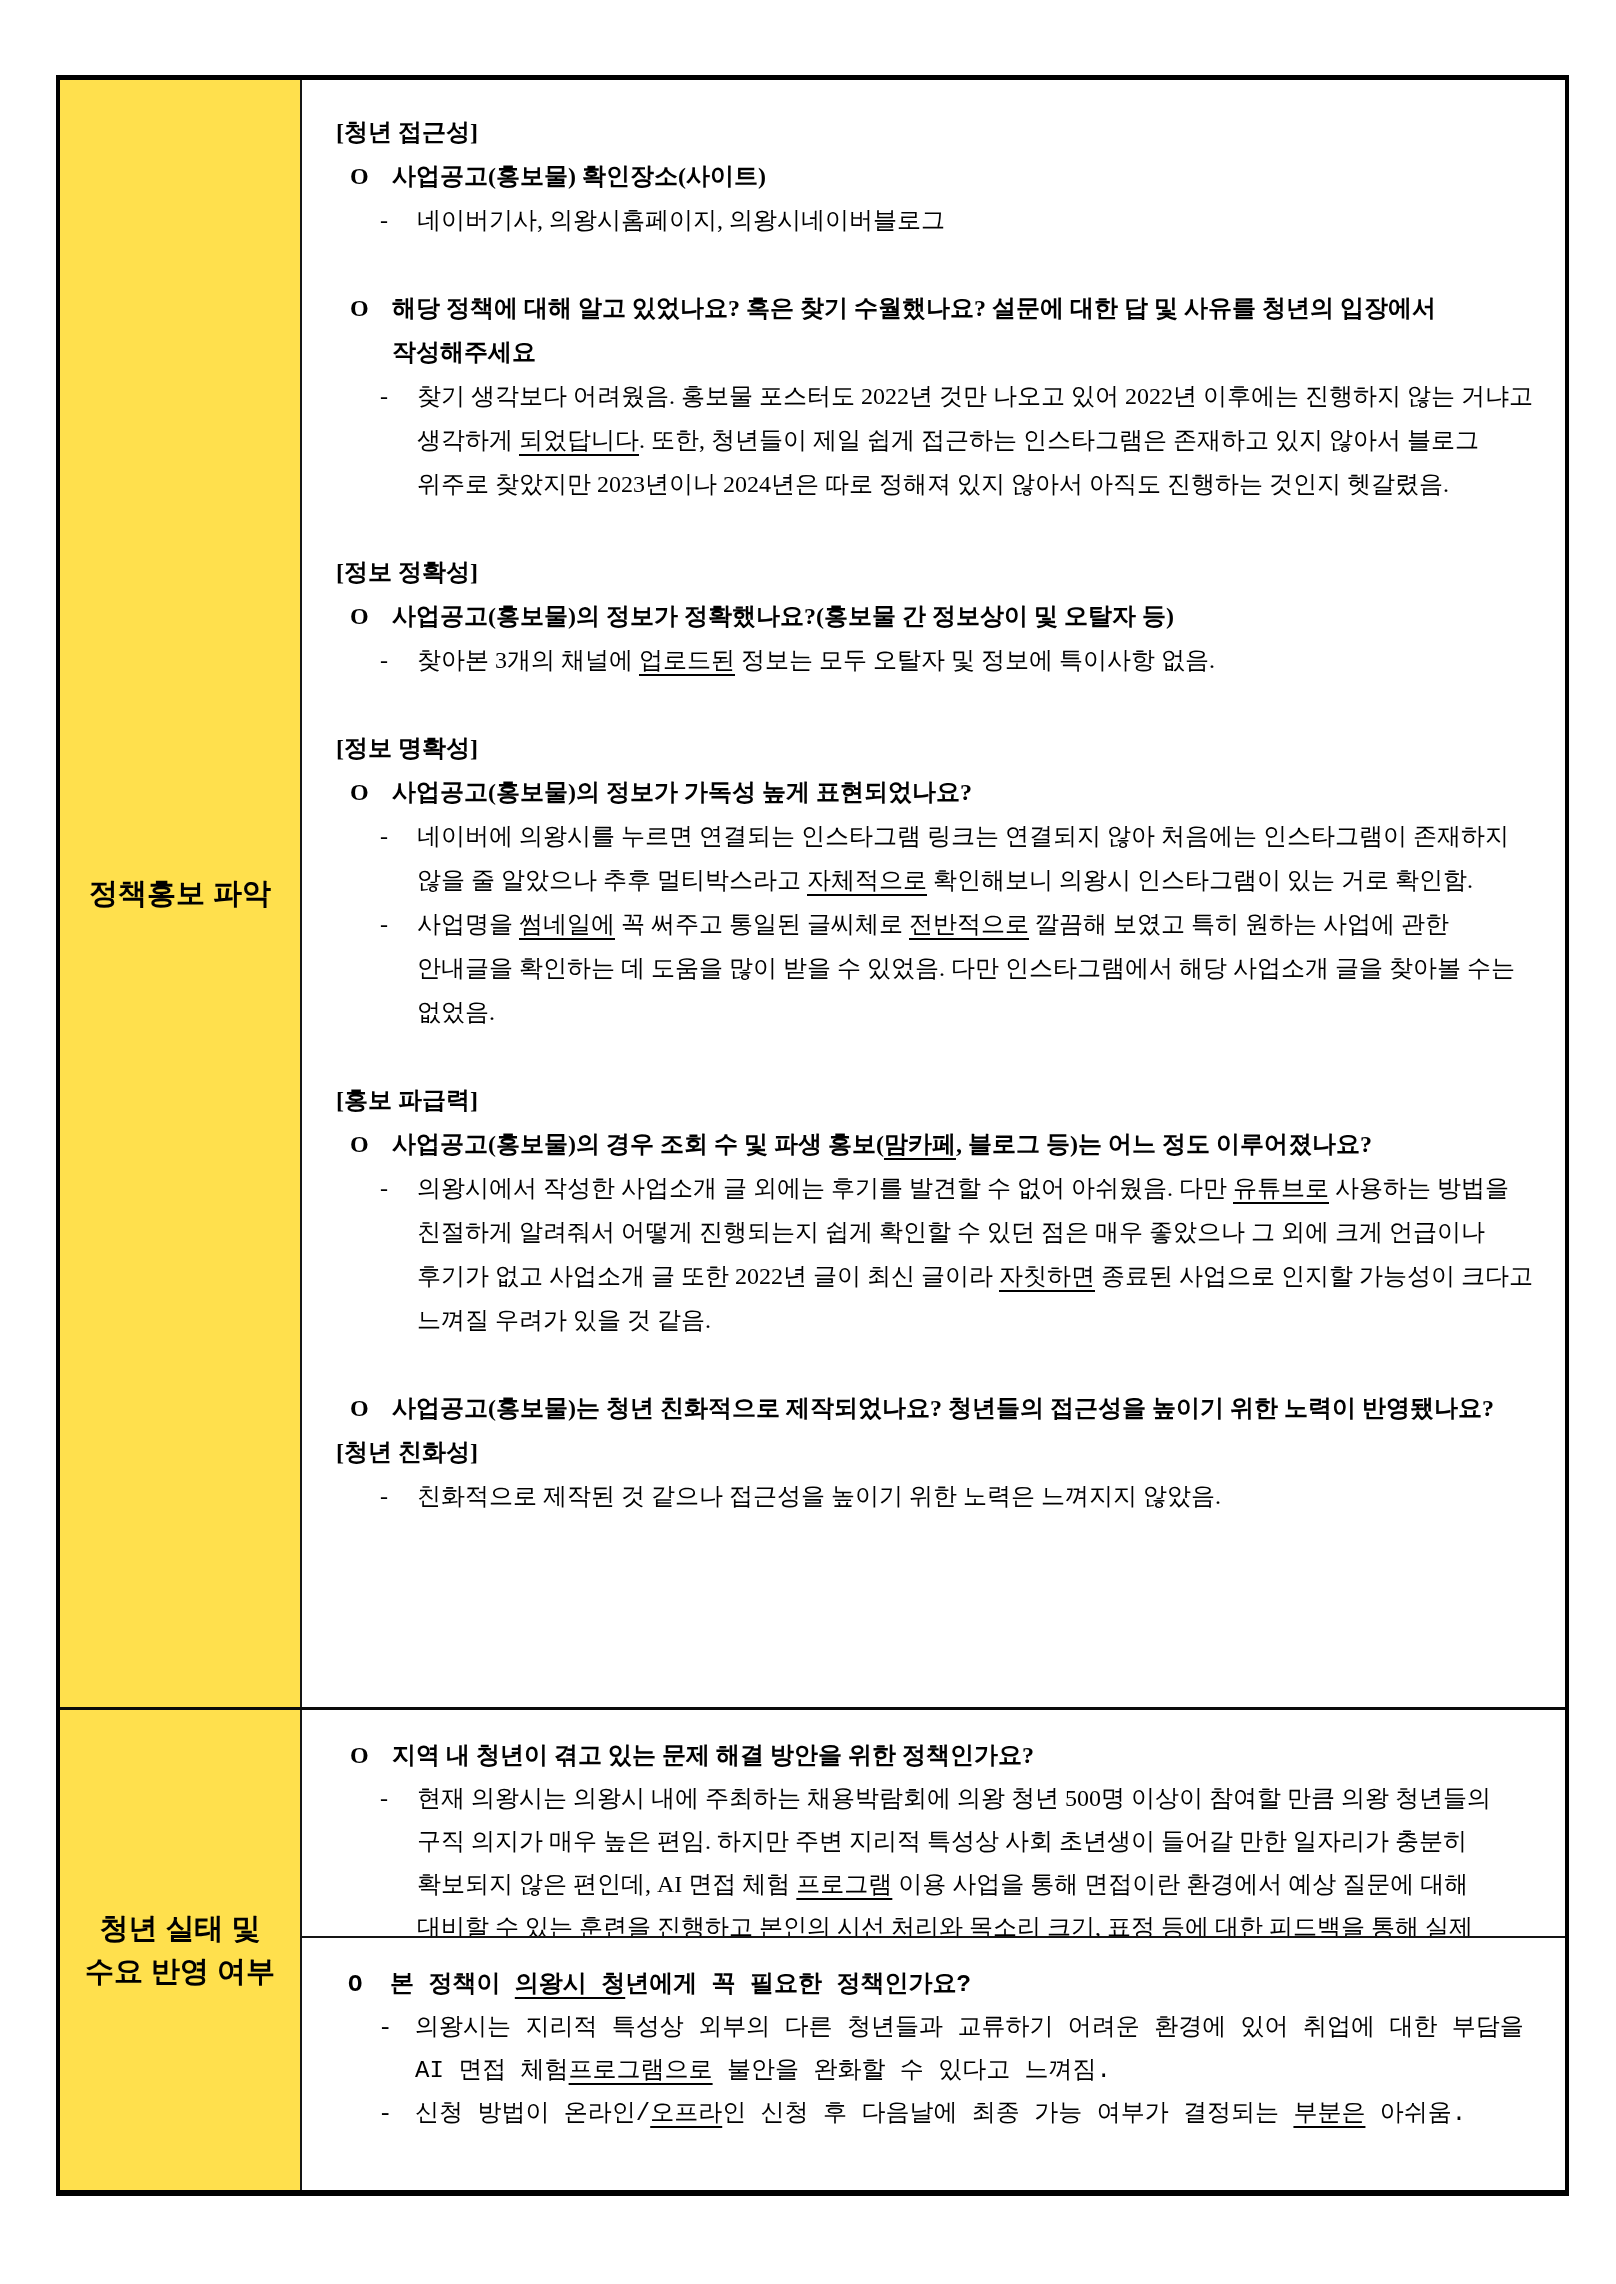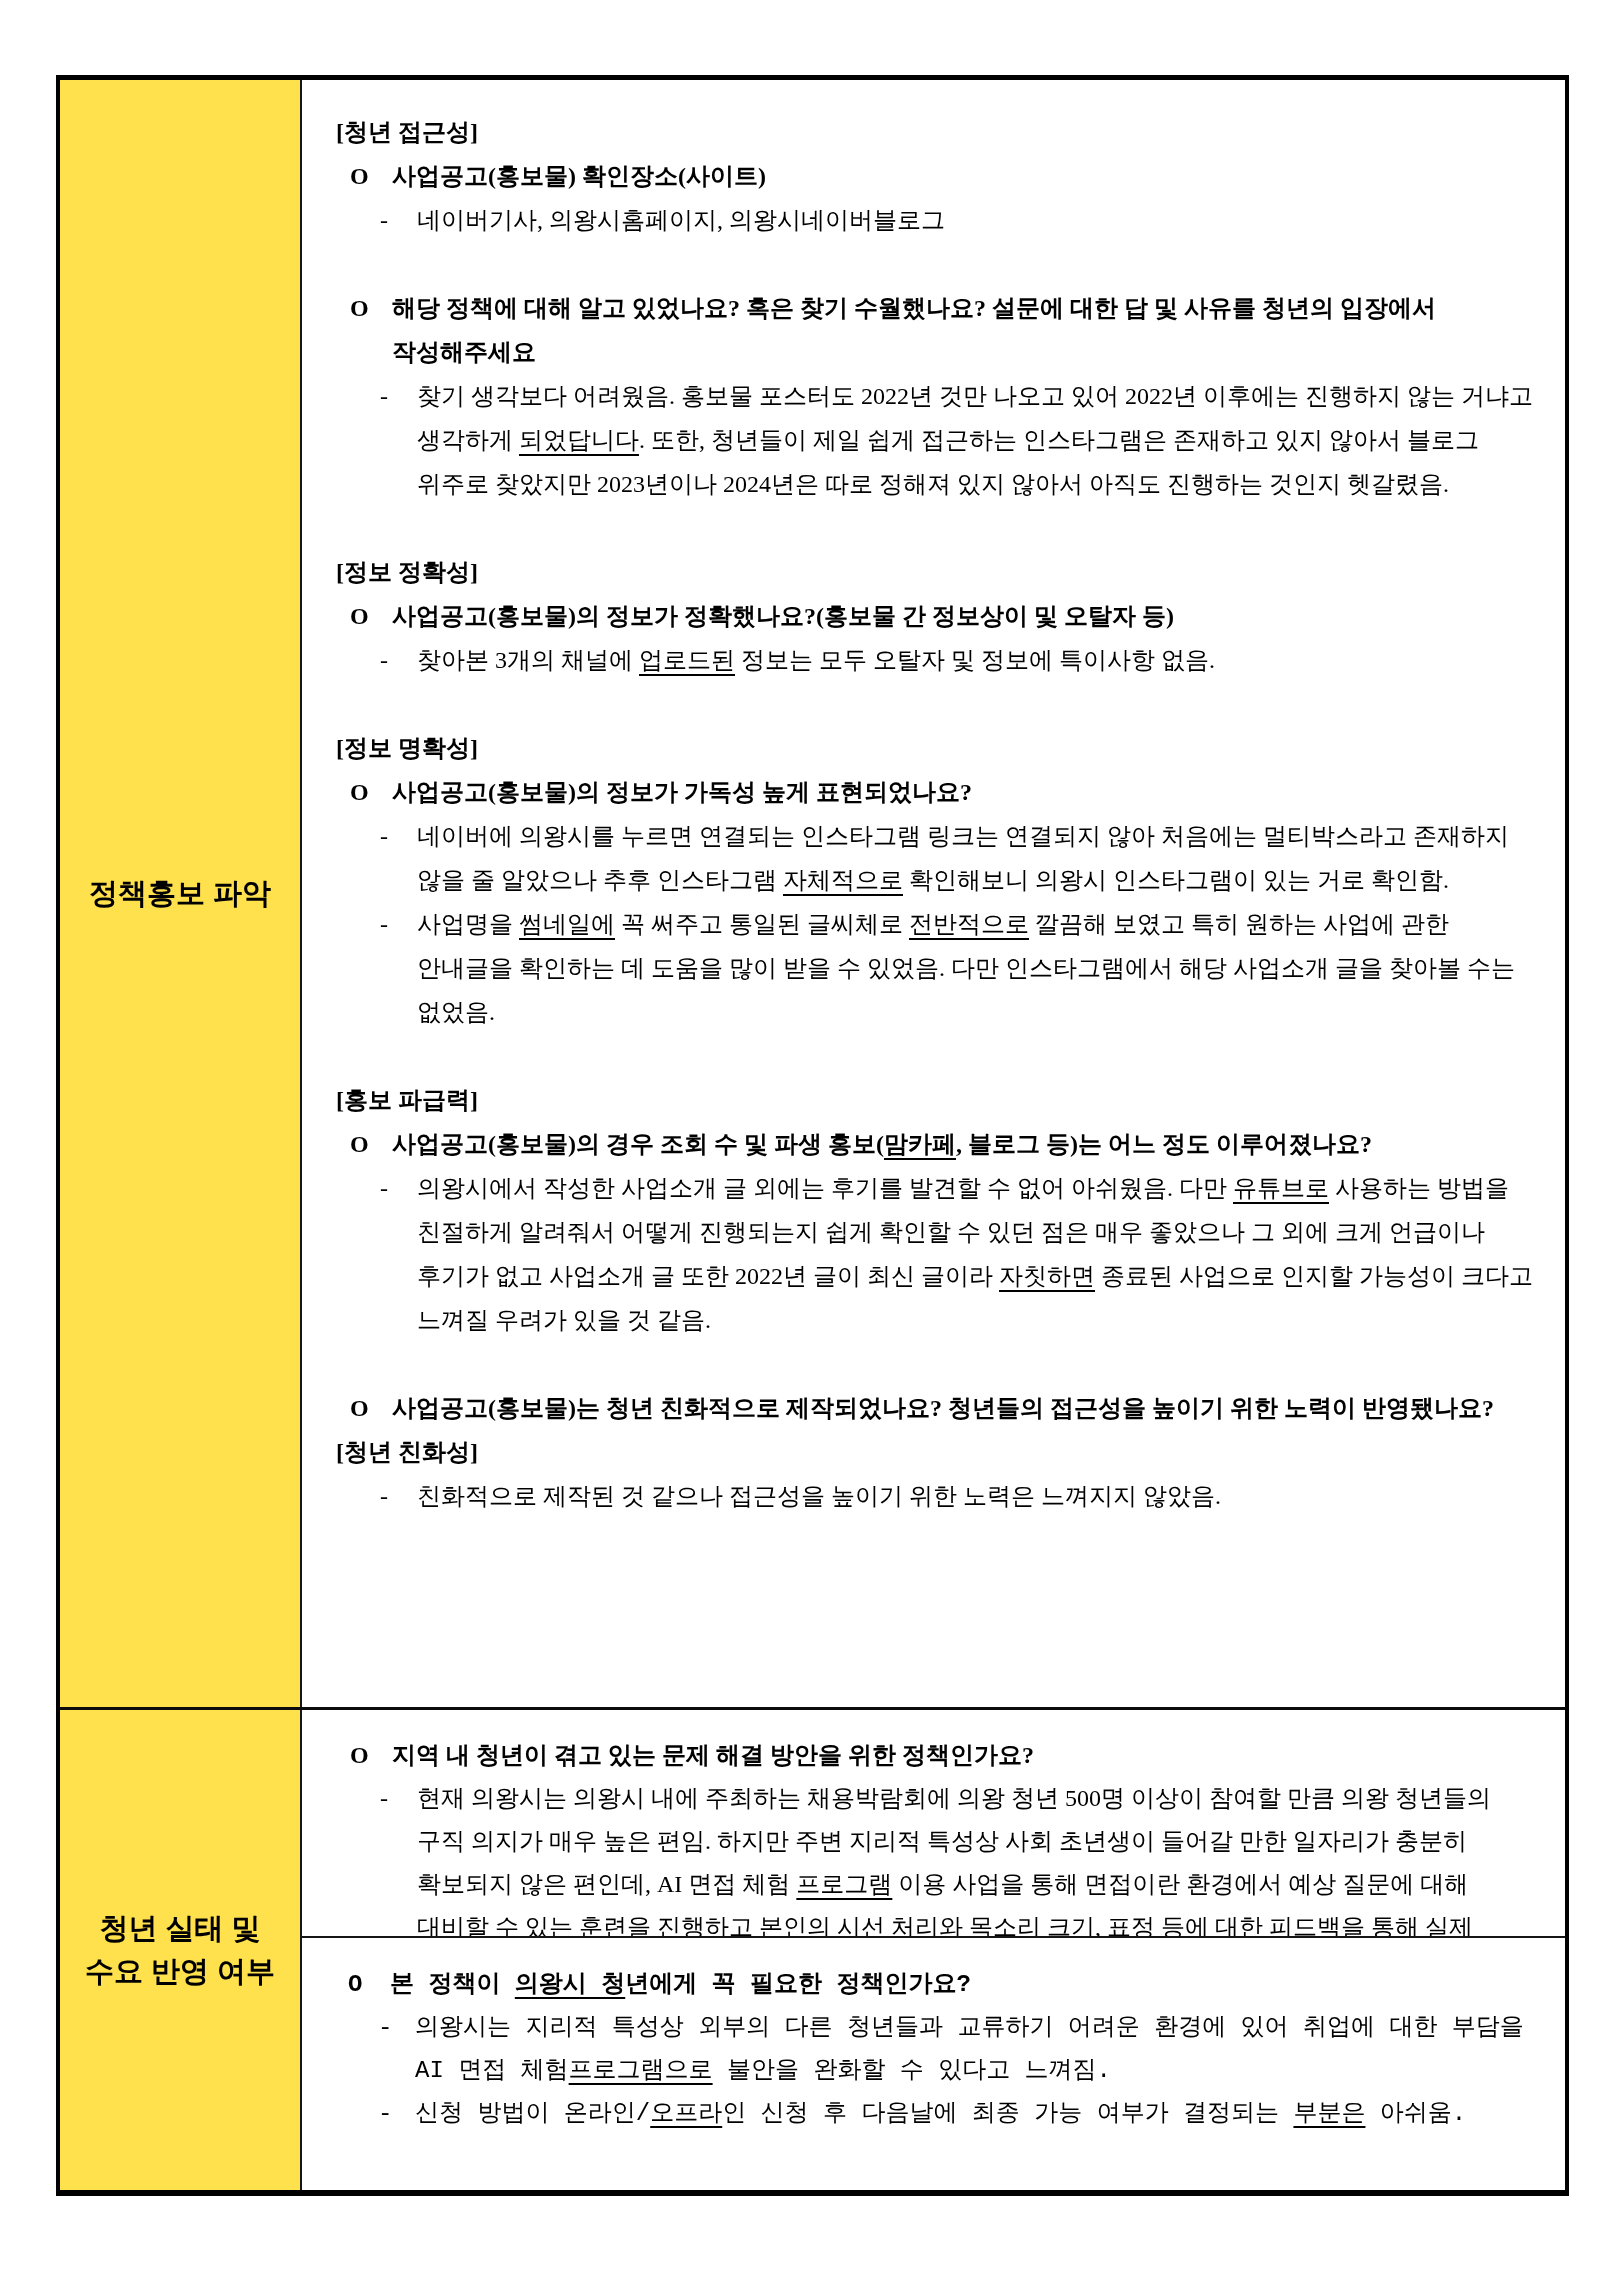--- a/index.html
+++ b/index.html
@@ -70,21 +70,21 @@
 
       <div class="gap">
         <div class="t sec-h">[정보 정확성]</div>
         <div class="t q"><span>사업공고(홍보물)의 정보가 정확했나요?(홍보물 간 정보상이 및 오탈자 등)</span></div>
         <div class="t a"><span>찾아본 3개의 채널에 </span><span class="u">업로드된</span><span> 정보는 모두 오탈자 및 정보에 특이사항 없음.</span></div>
       </div>
 
       <div class="gap">
         <div class="t sec-h">[정보 명확성]</div>
         <div class="t q"><span>사업공고(홍보물)의 정보가 가독성 높게 표현되었나요?</span></div>
-        <div class="t a"><span>네이버에 의왕시를 누르면 연결되는 인스타그램 링크는 연결되지 않아 처음에는 멀티박스라고 존재하지 않을 줄 알았으나 추후 인스타그램 </span><span class="u">자체적으로</span><span> 확인해보니 의왕시 인스타그램이 있는 거로 확인함.</span></div>
+        <div class="t a"><span>네이버에 의왕시를 누르면 연결되는 인스타그램 링크는 연결되지 않아 처음에는 인스타그램이 존재하지 않을 줄 알았으나 추후 멀티박스라고 </span><span class="u">자체적으로</span><span> 확인해보니 의왕시 인스타그램이 있는 거로 확인함.</span></div>
         <div class="t a"><span>사업명을 </span><span class="u">썸네일에</span><span> 꼭 써주고 통일된 글씨체로 </span><span class="u">전반적으로</span><span> 깔끔해 보였고 특히 원하는 사업에 관한 안내글을 확인하는 데 도움을 많이 받을 수 있었음. 다만 인스타그램에서 해당 사업소개 글을 찾아볼 수는 없었음.</span></div>
       </div>
 
       <div class="gap">
         <div class="t sec-h">[홍보 파급력]</div>
         <div class="t q"><span>사업공고(홍보물)의 경우 조회 수 및 파생 홍보(</span><span class="u">맘카페</span><span>, 블로그 등)는 어느 정도 이루어졌나요?</span></div>
         <div class="t a"><span>의왕시에서 작성한 사업소개 글 외에는 후기를 발견할 수 없어 아쉬웠음. 다만 </span><span class="u">유튜브로</span><span> 사용하는 방법을 친절하게 알려줘서 어떻게 진행되는지 쉽게 확인할 수 있던 점은 매우 좋았으나 그 외에 크게 언급이나 후기가 없고 사업소개 글 또한 2022년 글이 최신 글이라 </span><span class="u">자칫하면</span><span> 종료된 사업으로 인지할 가능성이 크다고 느껴질 우려가 있을 것 같음.</span></div>
       </div>
 
       <div class="gap">

